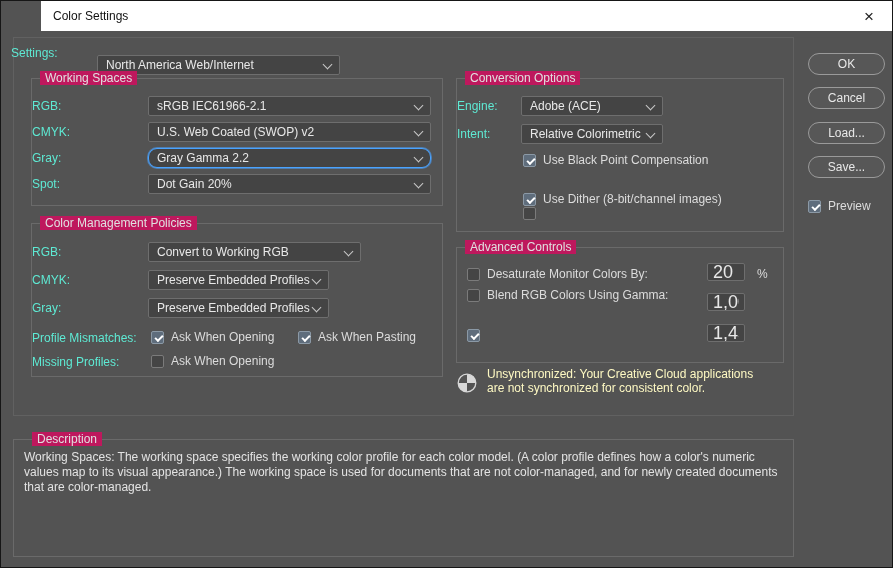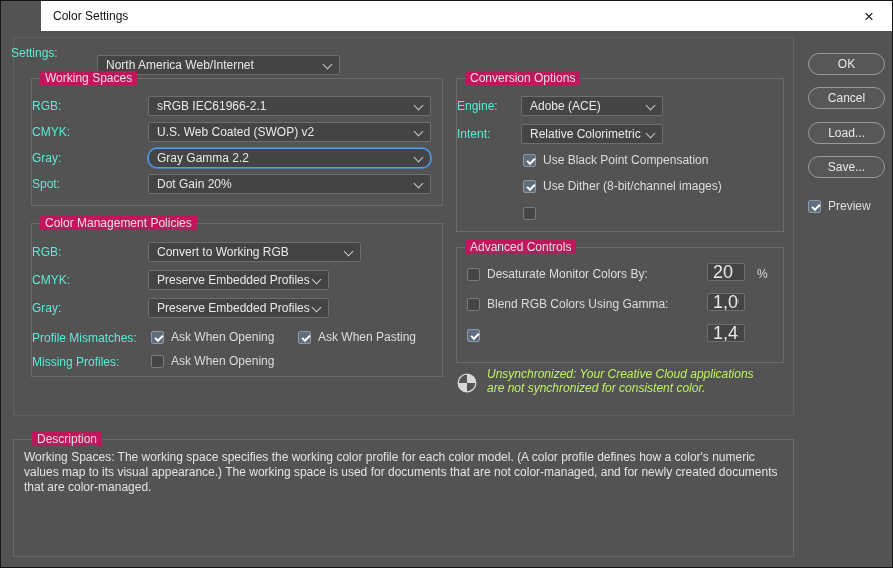--- a/index.html
+++ b/index.html
@@ -46,21 +46,21 @@
     position:absolute;width:38px;height:18px;background:#444444;border:1px solid #6e6e6e;
     border-radius:2px;box-sizing:border-box;color:#e8e8e8;font-family:"Liberation Sans",sans-serif;
     font-size:18px;padding:0 5px;outline:none;
   }
   .btn{
     position:absolute;left:807px;width:77px;height:22px;background:#575757;
     border:1px solid #9a9a9a;border-radius:11px;color:#e8e8e8;
     display:flex;align-items:center;justify-content:center;cursor:pointer;box-sizing:border-box;
   }
   .unit{position:absolute;color:#dcdcdc;}
-  .syncnote{position:absolute;line-height:14px;color:#bef264;font-style:italic;}
+  .syncnote{position:absolute;line-height:14px;color:#fef9c3;}
   .desc-text{
     position:absolute;left:10px;top:10px;width:758px;line-height:15px;color:#e3e3e3;margin:0;
   }
 </style>
 </head>
 <body>
 
 <div class="dlg">
 
   <div class="titlebar">
@@ -154,40 +154,40 @@
     <div class="label" style="left:0;top:48px;width:58px">Intent:</div>
     <div class="dropdown" style="left:64px;top:45px;width:142px">
       <span>Relative Colorimetric</span>
       <span class="chev"></span>
     </div>
 
     <div class="cbrow" style="left:66px;top:72px">
       <span class="checkbox checked"></span>
       <span>Use Black Point Compensation</span>
     </div>
-    <div class="cbrow" style="left:66px;top:98px">
+    <div class="cbrow" style="left:66px;top:111px">
       <span class="checkbox checked"></span>
       <span>Use Dither (8-bit/channel images)</span>
     </div>
     <div class="cbrow" style="left:66px;top:125px">
       <span class="checkbox"></span>
     </div>
   </div>
 
   <div class="group" style="left:455px;top:246px;width:326px;height:114px">
     <span class="group-title">Advanced Controls</span>
 
     <div class="cbrow" style="left:10px;top:17px">
       <span class="checkbox"></span>
       <span>Desaturate Monitor Colors By:</span>
     </div>
     <input class="field" style="left: 250px; top: 15px;" value="20">
     <span class="unit" style="left:300px;top:19px">%</span>
 
-    <div class="cbrow" style="left:10px;top:47px">
+    <div class="cbrow" style="left:10px;top:38px">
       <span class="checkbox"></span>
       <span>Blend RGB Colors Using Gamma:</span>
     </div>
     <input class="field" style="left: 250px; top: 45px;" value="1,00">
 
     <div class="cbrow" style="left:10px;top:78px">
       <span class="checkbox checked"></span>
     </div>
     <input class="field" style="left: 250px; top: 76px;" value="1,45">
   </div>

